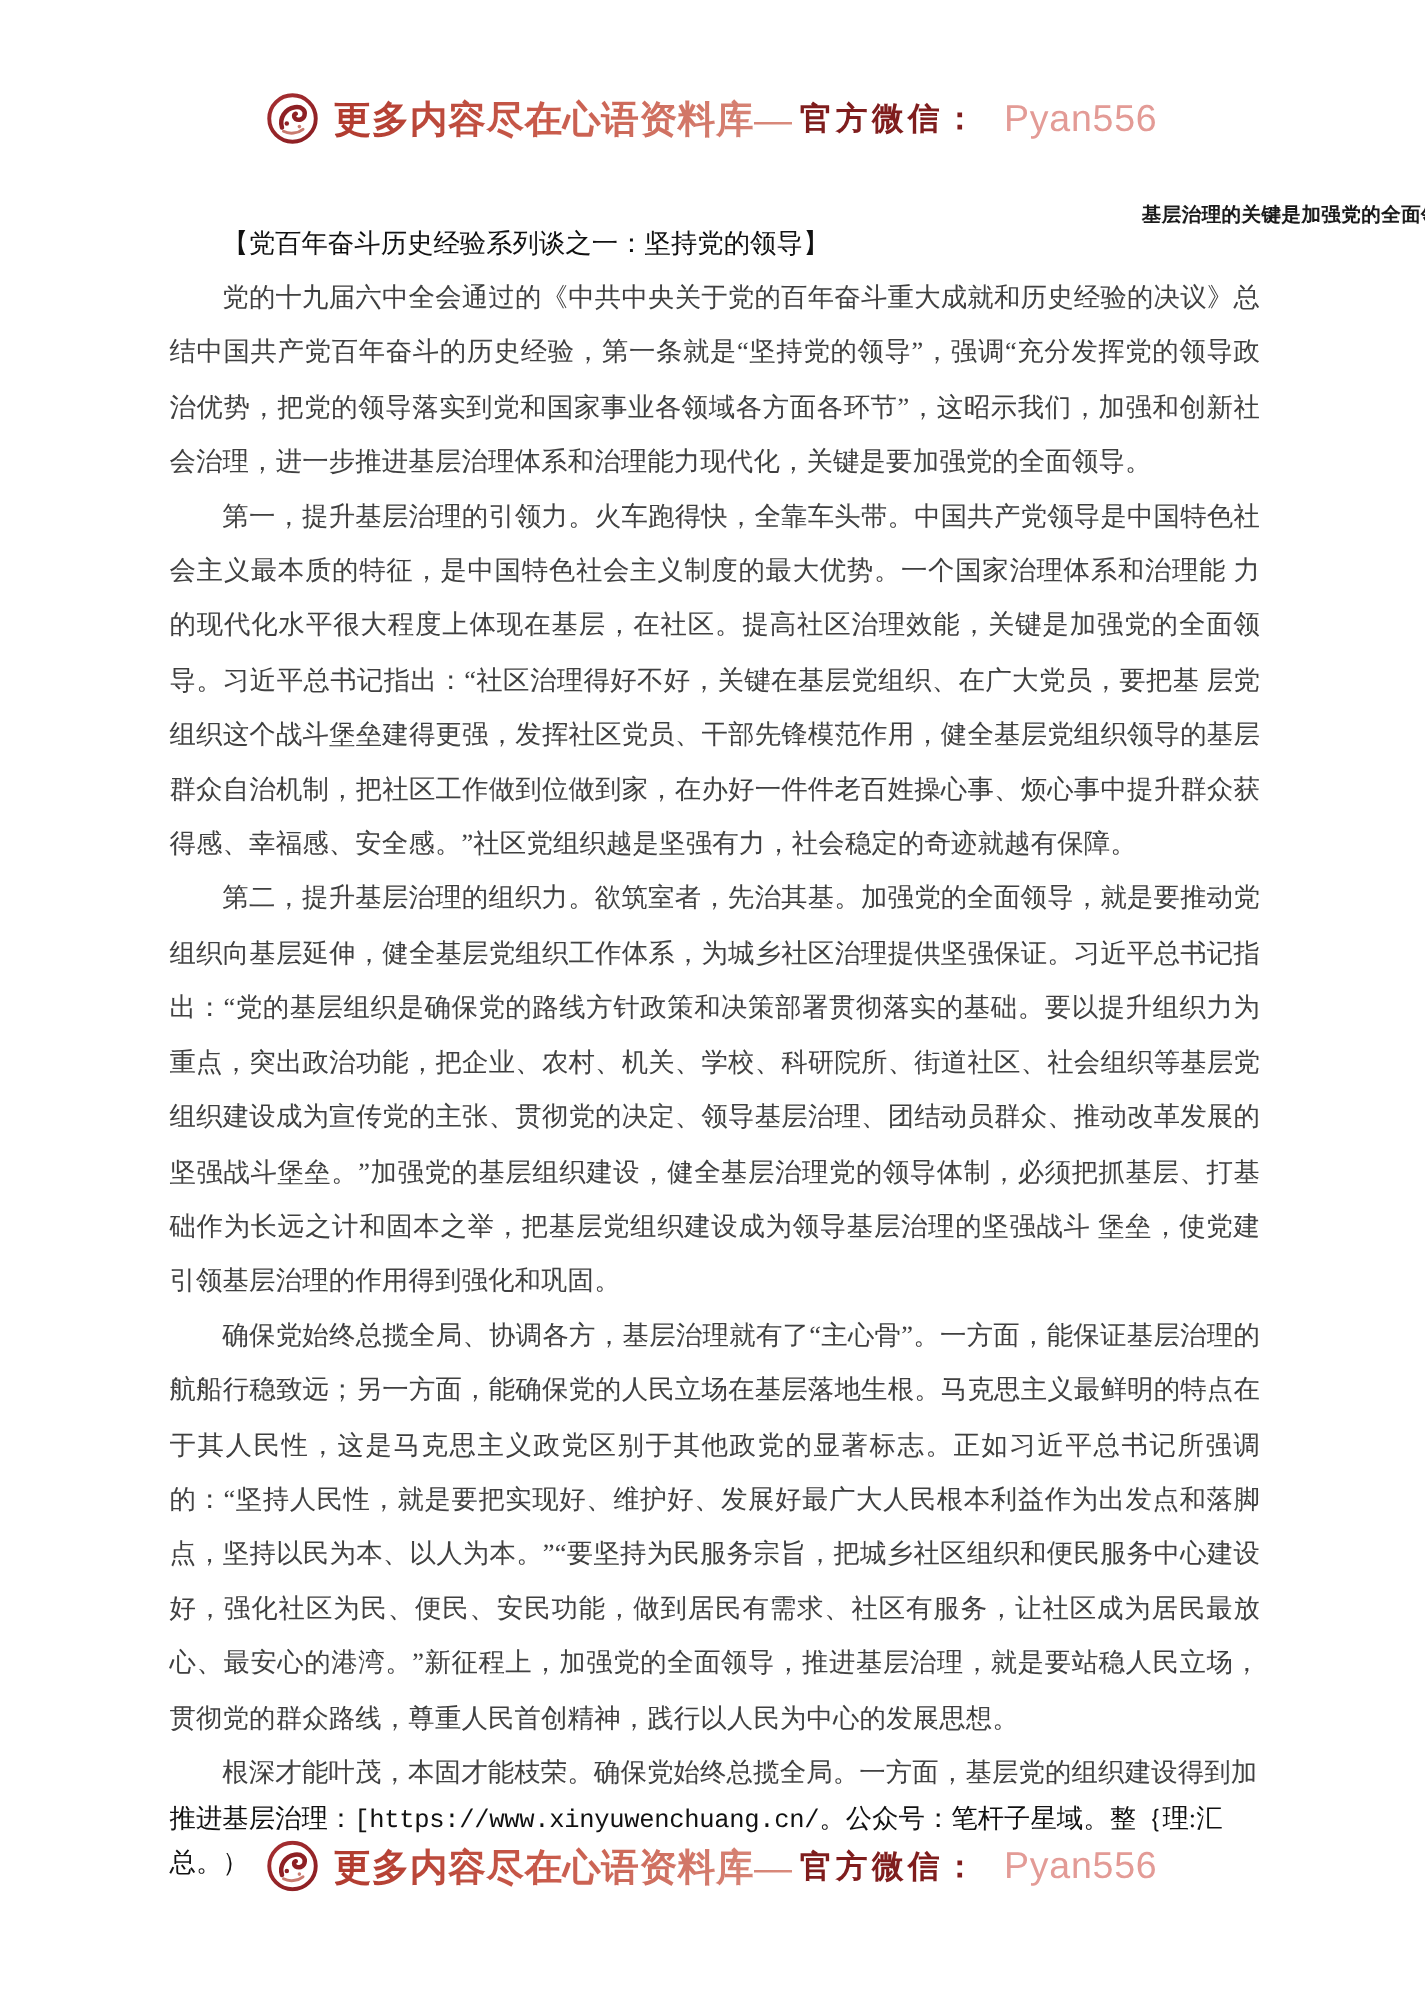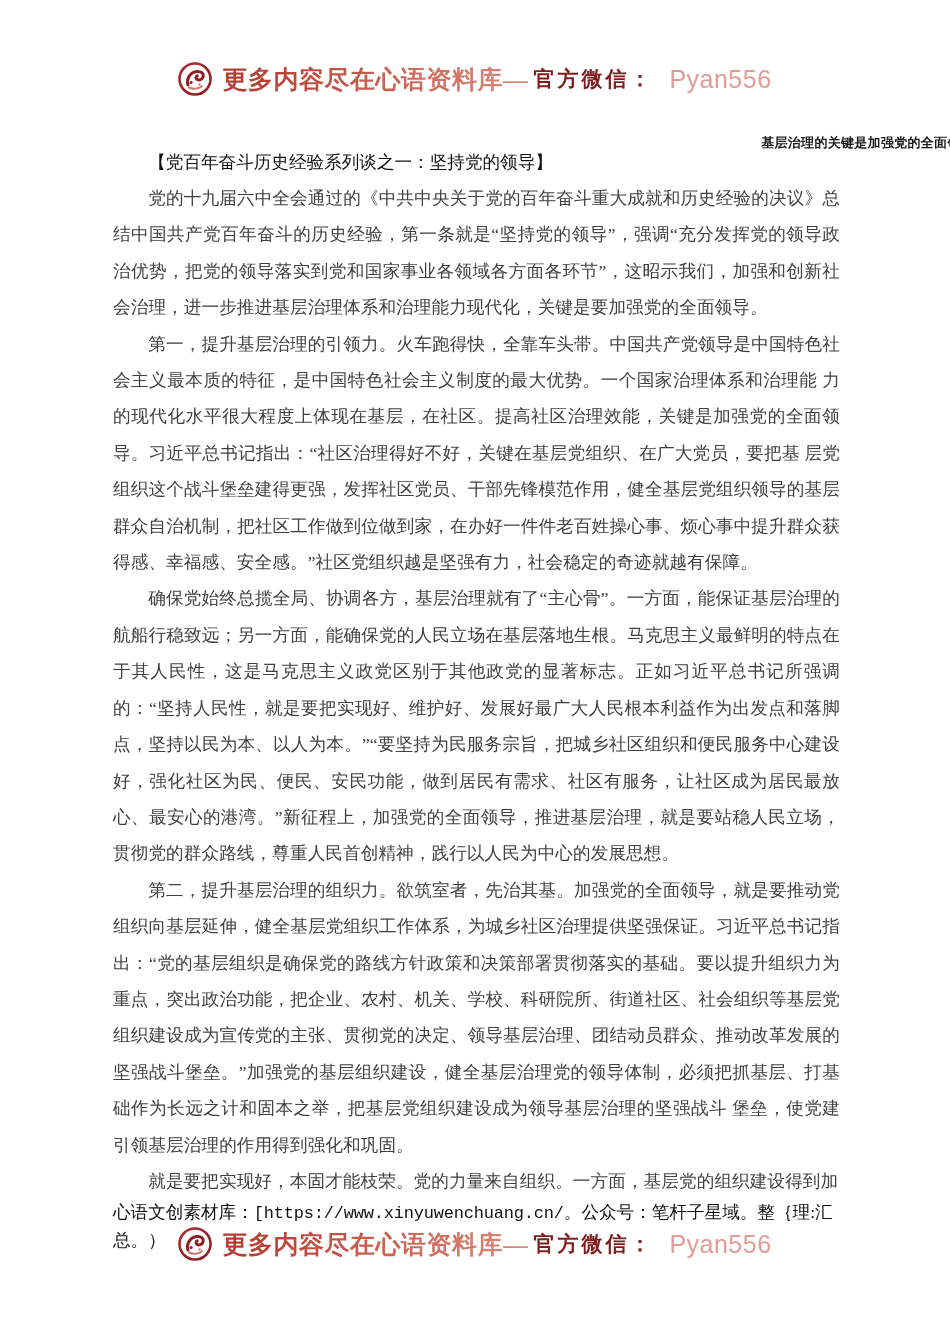--- a/index.html
+++ b/index.html
@@ -159,25 +159,25 @@
   </div>
 
   <h1 class="doc-title">基层治理的关键是加强党的全面领导</h1>
 
   <div class="body-block">
 
     <p class="subtitle">【党百年奋斗历史经验系列谈之一：坚持党的领导】</p>
 
     <p class="para indent">党的十九届六中全会通过的《中共中央关于党的百年奋斗重大成就和历史经验的决议》总结中国共产党百年奋斗的历史经验，第一条就是“坚持党的领导”，强调“充分发挥党的领导政治优势，把党的领导落实到党和国家事业各领域各方面各环节”，这昭示我们，加强和创新社会治理，进一步推进基层治理体系和治理能力现代化，关键是要加强党的全面领导。</p>
     <p class="para indent">第一，提升基层治理的引领力。火车跑得快，全靠车头带。中国共产党领导是中国特色社会主义最本质的特征，是中国特色社会主义制度的最大优势。一个国家治理体系和治理能 力的现代化水平很大程度上体现在基层，在社区。提高社区治理效能，关键是加强党的全面领导。习近平总书记指出：“社区治理得好不好，关键在基层党组织、在广大党员，要把基 层党组织这个战斗堡垒建得更强，发挥社区党员、干部先锋模范作用，健全基层党组织领导的基层群众自治机制，把社区工作做到位做到家，在办好一件件老百姓操心事、烦心事中提升群众获得感、幸福感、安全感。”社区党组织越是坚强有力，社会稳定的奇迹就越有保障。</p>
+    <p class="para indent">第二，提升基层治理的组织力。欲筑室者，先治其基。加强党的全面领导，就是要推动党组织向基层延伸，健全基层党组织工作体系，为城乡社区治理提供坚强保证。习近平总书记指出：“党的基层组织是确保党的路线方针政策和决策部署贯彻落实的基础。要以提升组织力为重点，突出政治功能，把企业、农村、机关、学校、科研院所、街道社区、社会组织等基层党组织建设成为宣传党的主张、贯彻党的决定、领导基层治理、团结动员群众、推动改革发展的坚强战斗堡垒。”加强党的基层组织建设，健全基层治理党的领导体制，必须把抓基层、打基础作为长远之计和固本之举，把基层党组织建设成为领导基层治理的坚强战斗 堡垒，使党建引领基层治理的作用得到强化和巩固。</p>
     <p class="para indent">确保党始终总揽全局、协调各方，基层治理就有了“主心骨”。一方面，能保证基层治理的航船行稳致远；另一方面，能确保党的人民立场在基层落地生根。马克思主义最鲜明的特点在于其人民性，这是马克思主义政党区别于其他政党的显著标志。正如习近平总书记所强调的：“坚持人民性，就是要把实现好、维护好、发展好最广大人民根本利益作为出发点和落脚点，坚持以民为本、以人为本。”“要坚持为民服务宗旨，把城乡社区组织和便民服务中心建设好，强化社区为民、便民、安民功能，做到居民有需求、社区有服务，让社区成为居民最放心、最安心的港湾。”新征程上，加强党的全面领导，推进基层治理，就是要站稳人民立场，贯彻党的群众路线，尊重人民首创精神，践行以人民为中心的发展思想。</p>
-    <p class="para indent">第二，提升基层治理的组织力。欲筑室者，先治其基。加强党的全面领导，就是要推动党组织向基层延伸，健全基层党组织工作体系，为城乡社区治理提供坚强保证。习近平总书记指出：“党的基层组织是确保党的路线方针政策和决策部署贯彻落实的基础。要以提升组织力为重点，突出政治功能，把企业、农村、机关、学校、科研院所、街道社区、社会组织等基层党组织建设成为宣传党的主张、贯彻党的决定、领导基层治理、团结动员群众、推动改革发展的坚强战斗堡垒。”加强党的基层组织建设，健全基层治理党的领导体制，必须把抓基层、打基础作为长远之计和固本之举，把基层党组织建设成为领导基层治理的坚强战斗 堡垒，使党建引领基层治理的作用得到强化和巩固。</p>
 
-    <p class="para indent">就是要把实现好，本固才能枝荣。党的力量来自组织。一方面，基层党的组织建设得到加</p>
-    <p class="tail"><span>心语文创素材库：</span><span class="mono">[https://www.xinyuwenchuang.cn/</span><span>。公众号：笔杆子星域。整｛理:汇总。）</span></p>
+    <p class="para indent">根深才能叶茂，本固才能枝荣。确保党始终总揽全局。一方面，基层党的组织建设得到加</p>
+    <p class="tail"><span>推进基层治理：</span><span class="mono">[https://www.xinyuwenchuang.cn/</span><span>。公众号：笔杆子星域。整｛理:汇总。）</span></p>
   </div>
 
   <div class="wm-banner wm-footer">
     <span class="wm-logo">
       <svg viewBox="0 0 34 34" xmlns="http://www.w3.org/2000/svg">
         <defs>
           <radialGradient id="lgrad2" cx="40%" cy="35%" r="70%">
             <stop offset="0%" stop-color="#b5383a"></stop>
             <stop offset="100%" stop-color="#8e2024"></stop>
           </radialGradient>

